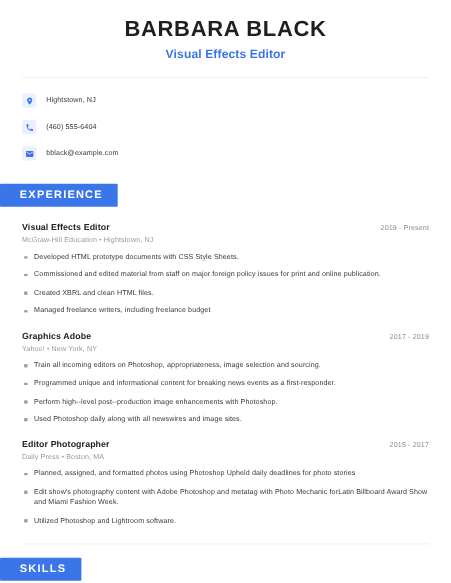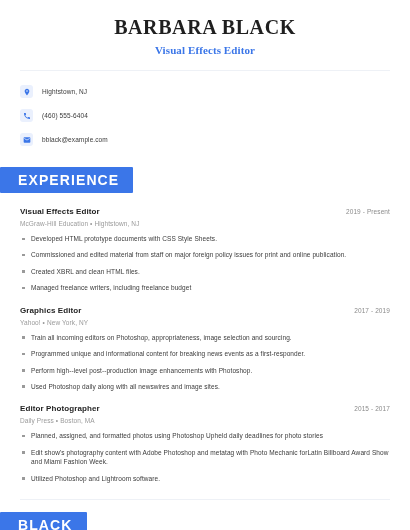--- a/index.html
+++ b/index.html
@@ -19,21 +19,20 @@
     width: 410px;
     height: 530px;
     position: relative;
     box-sizing: border-box;
   }
 
   
   .header {
     padding: 16px 20px 0 20px;
     text-align: center;
-    font-family: Liberation Serif, serif;
   }
   .name {
     font-size: 20px;
     font-weight: bold;
     letter-spacing: 0.6px;
     color: #1f1f1f;
     line-height: 1.15;
     margin: 0;
   }
   .job-title {
@@ -76,21 +75,21 @@
     font-size: 6.5px;
     color: #3a3a3a;
     letter-spacing: 0.1px;
   }
 
   
   .section-badge {
     display: inline-block;
     background: #3b76e8;
     color: #ffffff;
-    font-size: 14px;
+    font-size: 10px;
     font-weight: bold;
     letter-spacing: 1.1px;
     padding: 5px 14px 5px 18px;
     border-radius: 1px;
   }
   .badge-wrap { margin-left: 0; }
 
   .section-experience { margin-top: 18px; }
   .section-skills { margin-top: 12px; }
 
@@ -208,21 +207,21 @@
         <ul class="bullets">
           <li>Developed HTML prototype documents with CSS Style Sheets.</li>
           <li>Commissioned and edited material from staff on major foreign policy issues for print and online publication.</li>
           <li>Created XBRL and clean HTML files.</li>
           <li>Managed freelance writers, including freelance budget</li>
         </ul>
       </div>
 
       <div class="job">
         <div class="job-head">
-          <span class="job-role">Graphics Editor</span>
+          <span class="job-role">Graphics Adobe</span>
           <span class="job-dates">2017 - 2019</span>
         </div>
         <div class="job-meta">Yahoo!  •  New York, NY</div>
         <ul class="bullets">
           <li>Train all incoming editors on Photoshop, appropriateness, image selection and sourcing.</li>
           <li>Programmed unique and informational content for breaking news events as a first-responder.</li>
           <li>Perform high--level post--production image enhancements with Photoshop.</li>
           <li>Used Photoshop daily along with all newswires and image sites.</li>
         </ul>
       </div>
@@ -240,18 +239,18 @@
         </ul>
       </div>
 
     </div>
   </div>
 
   <div class="divider" style="margin-top:16px;"></div>
 
   <div class="section-skills">
     <div class="badge-wrap">
-      <span class="section-badge">BLACK</span>
+      <span class="section-badge">SKILLS</span>
     </div>
 
   </div>
 
 </div>
 
 </body></html>

